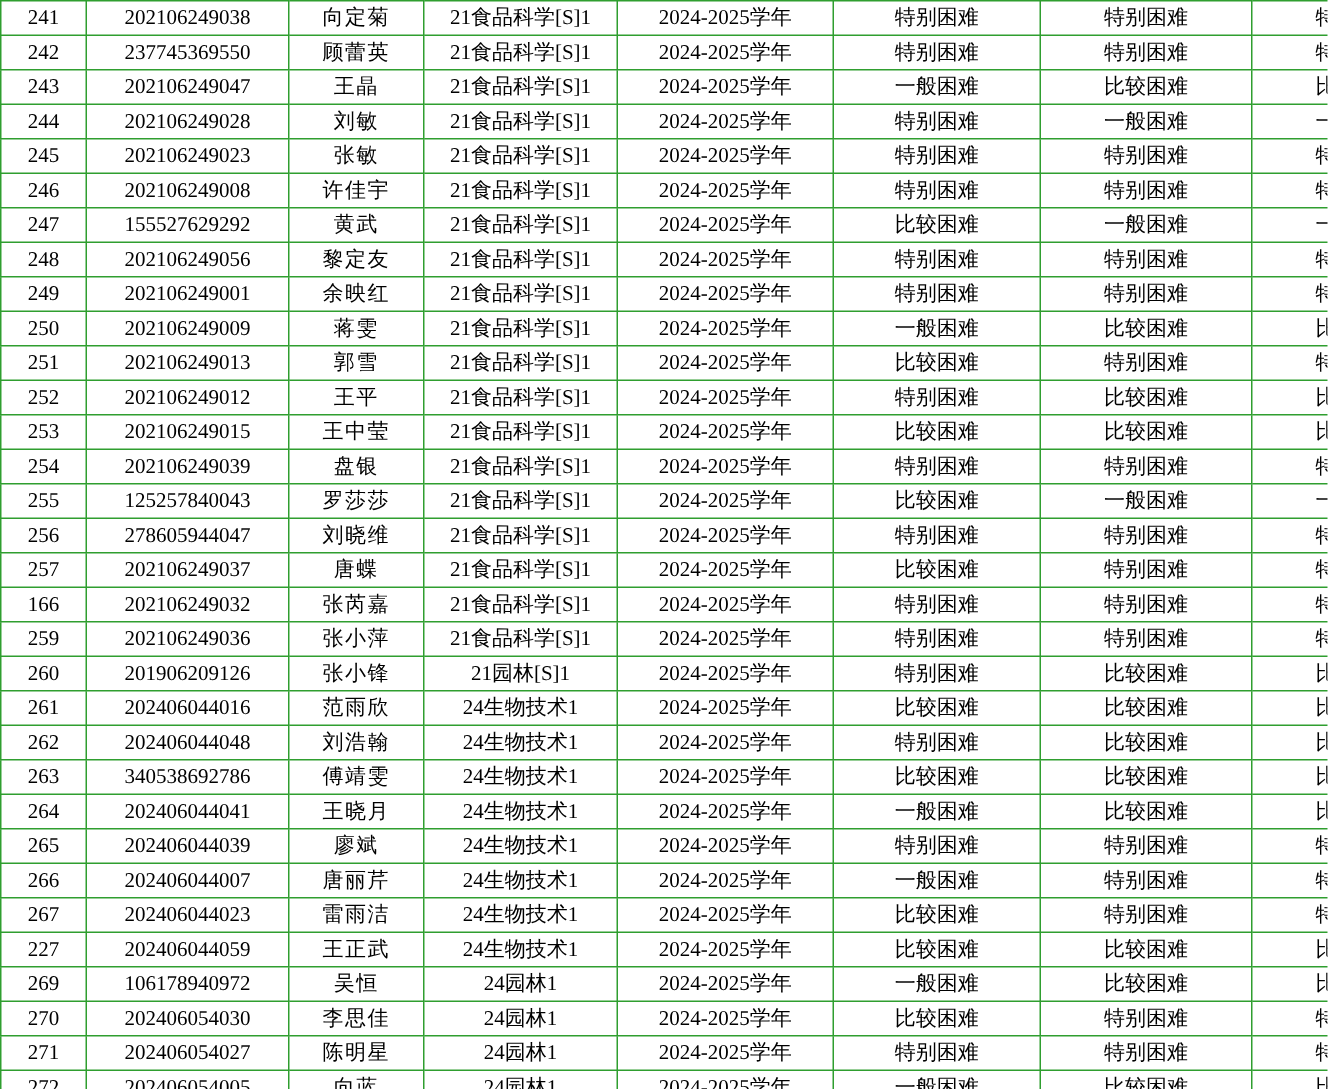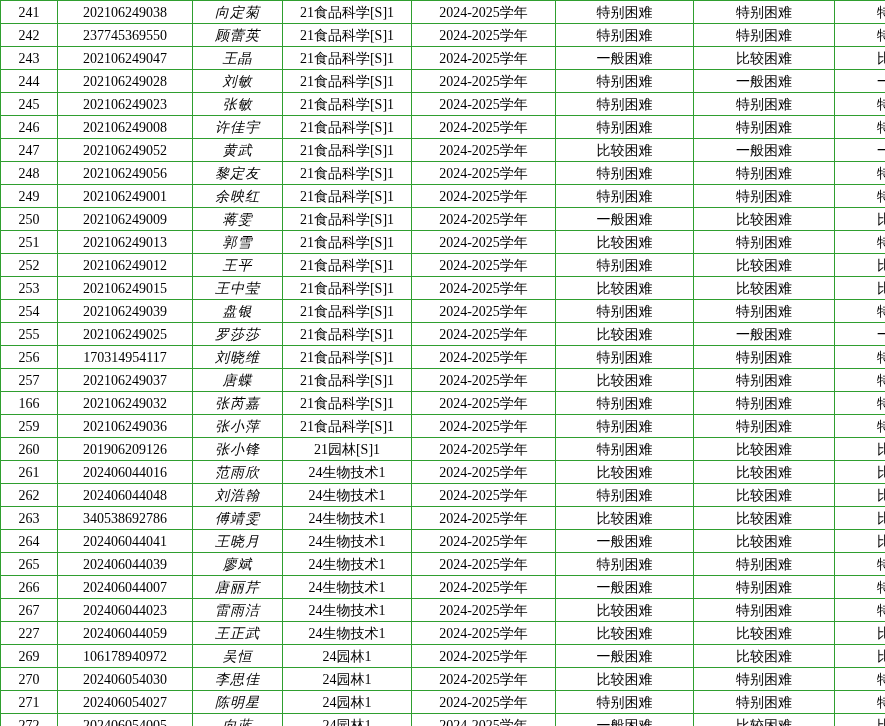--- a/index.html
+++ b/index.html
@@ -30,21 +30,21 @@
     white-space: nowrap;
     overflow: hidden;
   }
   col.c-index { width: 57px; }
   col.c-sid   { width: 135px; }
   col.c-class { width: 129px; }
   col.c-year  { width: 144px; }
   col.c-lvl1  { width: 138px; }
   col.c-lvl2  { width: 141px; }
   col.c-lvl3  { width: 141px; }
-  .cell-name { letter-spacing: 1px; font-style: italic; }
+  .cell-name { letter-spacing: 1px; }
 </style>
 </head>
 <body>
 
 <table class="data-table">
   <colgroup>
     <col class="c-index">
     <col class="c-sid">
     <col class="c-index" style="width:90px">
     <col class="c-class">
@@ -109,21 +109,21 @@
         <td>202106249008</td>
         <td class="cell-name">许佳宇</td>
         <td>21食品科学[S]1</td>
         <td>2024-2025学年</td>
         <td>特别困难</td>
         <td>特别困难</td>
         <td>特别困难</td>
       </tr>
       <tr>
         <td>247</td>
-        <td>202106249052</td>
+        <td>155527629292</td>
         <td class="cell-name">黄武</td>
         <td>21食品科学[S]1</td>
         <td>2024-2025学年</td>
         <td>比较困难</td>
         <td>一般困难</td>
         <td>一般困难</td>
       </tr>
       <tr>
         <td>248</td>
         <td>202106249056</td>
@@ -189,31 +189,31 @@
         <td>202106249039</td>
         <td class="cell-name">盘银</td>
         <td>21食品科学[S]1</td>
         <td>2024-2025学年</td>
         <td>特别困难</td>
         <td>特别困难</td>
         <td>特别困难</td>
       </tr>
       <tr>
         <td>255</td>
-        <td>202106249025</td>
+        <td>125257840043</td>
         <td class="cell-name">罗莎莎</td>
         <td>21食品科学[S]1</td>
         <td>2024-2025学年</td>
         <td>比较困难</td>
         <td>一般困难</td>
         <td>一般困难</td>
       </tr>
       <tr>
         <td>256</td>
-        <td>170314954117</td>
+        <td>278605944047</td>
         <td class="cell-name">刘晓维</td>
         <td>21食品科学[S]1</td>
         <td>2024-2025学年</td>
         <td>特别困难</td>
         <td>特别困难</td>
         <td>特别困难</td>
       </tr>
       <tr>
         <td>257</td>
         <td>202106249037</td>

